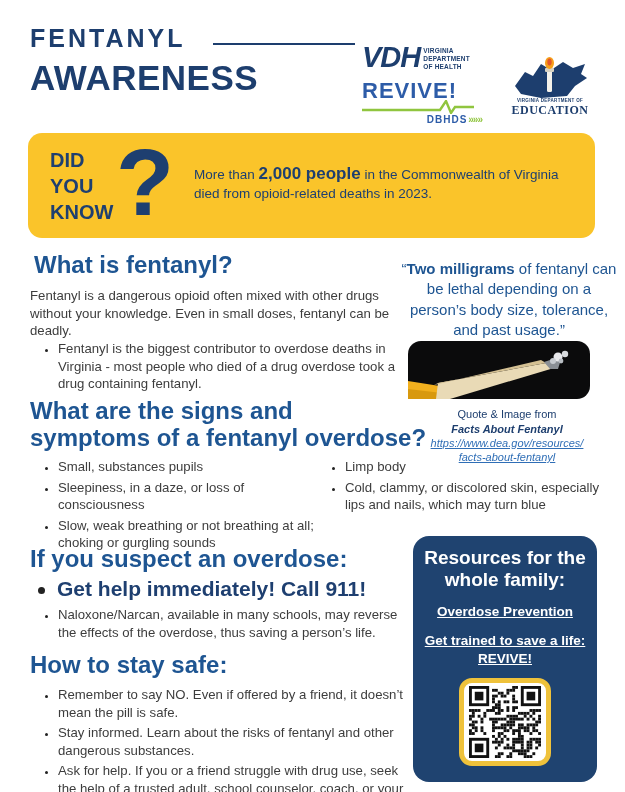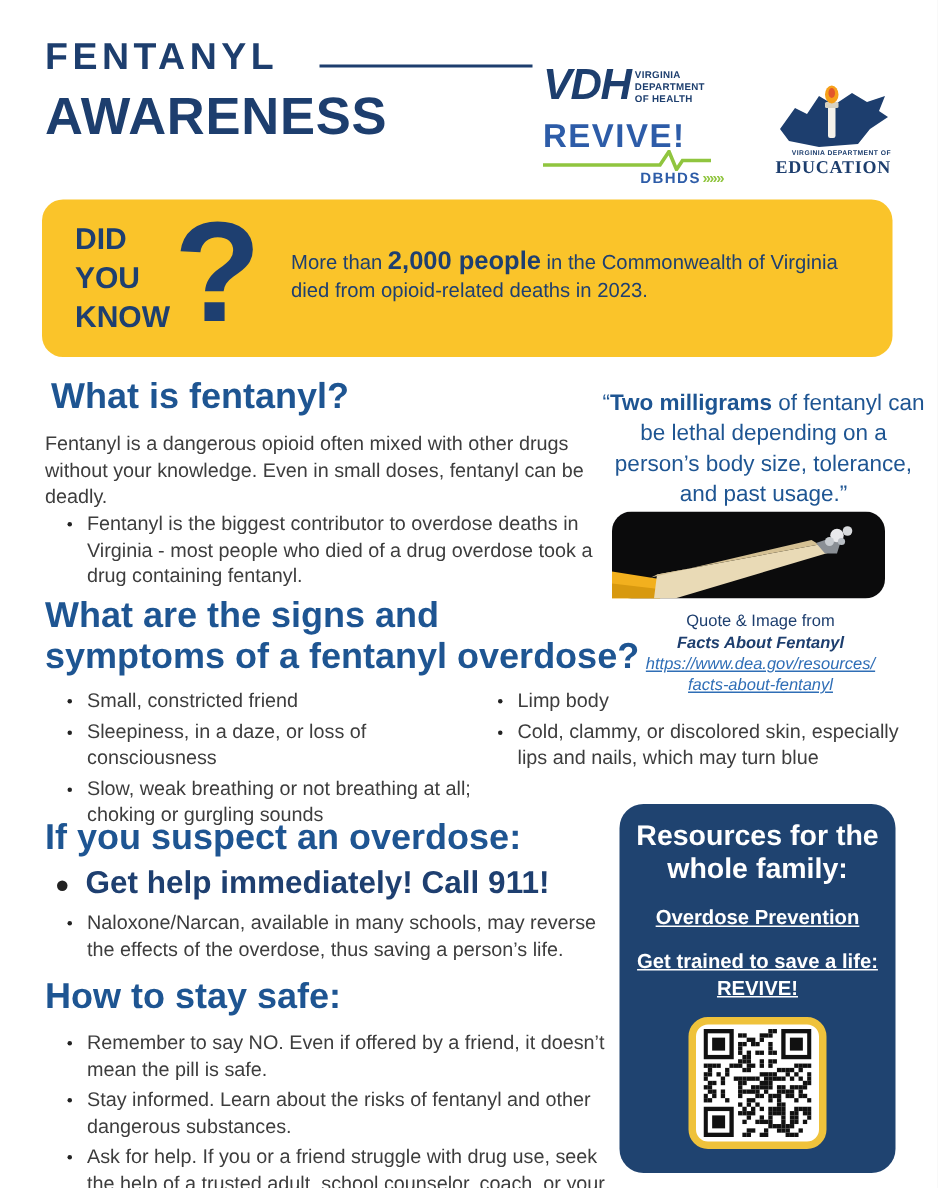--- a/index.html
+++ b/index.html
@@ -19,21 +19,21 @@
   .vdh-lines { margin-left:3px; margin-top:3px; }
   .vdh-lines div { font-size:6.5px; font-weight:800; color:#1d3e6e; line-height:1.25; letter-spacing:0.2px; }
 
   .revive-logo { position:absolute; left:362px; top:80px; width:120px; }
   .revive-name { font-size:22px; font-weight:700; color:#2d5ca8; letter-spacing:1px; line-height:1; }
   .revive-pulse { display:block; margin-top:-2px; }
   .revive-sub { display:flex; justify-content:flex-end; align-items:center; gap:1px; margin-top:0px; }
   .revive-sub .dbhds { font-size:10px; font-weight:700; color:#2d5ca8; letter-spacing:1px; }
   .revive-sub .chev { font-size:10px; font-weight:700; color:#90c53f; letter-spacing:-1px; }
 
-  .doe-logo { position:absolute; left:506px; top:56px; width:88px; text-align:right; }
+  .doe-logo { position:absolute; left:506px; top:56px; width:88px; text-align:center; }
   .doe-small { font-size:4.5px; font-weight:700; color:#1d3e6e; letter-spacing:0.3px; margin-top:-8px; }
   .doe-large { font-family:"Liberation Serif", serif; font-size:12px; font-weight:700; color:#1d3e6e; letter-spacing:0.5px; }
 
   
   .dyk-box {
     position:absolute; left:28px; top:133px; width:567px; height:105px;
     background:#fac42a; border-radius:14px; display:flex; align-items:center; padding:0 16px 0 22px;
   }
   .dyk-label { width:66px; font-size:20px; font-weight:800; color:#1e3f70; line-height:26px; }
   .dyk-q { font-size:95px; font-weight:800; color:#1e3f70; line-height:0.85; margin:-6px 20px 0 0; }
@@ -169,21 +169,21 @@
     <a href="#">https://www.dea.gov/resources/</a>
     <a href="#">facts-about-fentanyl</a>
   </div>
 
   <h2 class="h-sec signs-head">
     <span>What are the signs and</span><br>
     <span>symptoms of a fentanyl overdose?</span>
   </h2>
   <div class="signs-cols">
     <ul class="plain">
-      <li>Small, constricted friend</li>
+      <li>Small, substances pupils</li>
       <li>Sleepiness, in a daze, or loss of consciousness</li>
       <li>Slow, weak breathing or not breathing at all; choking or gurgling sounds</li>
     </ul>
     <ul class="plain">
       <li>Limp body</li>
       <li>Cold, clammy, or discolored skin, especially lips and nails, which may turn blue</li>
     </ul>
   </div>
 
   <h2 class="h-sec suspect-head">If you suspect an overdose:</h2>

